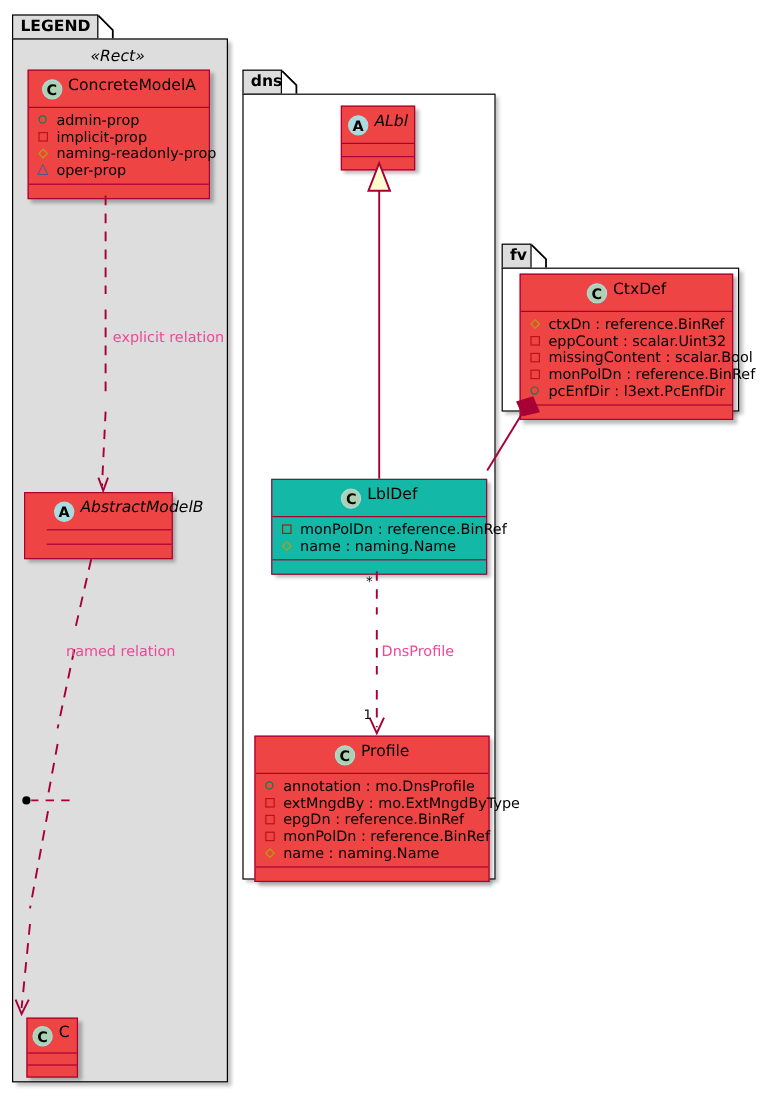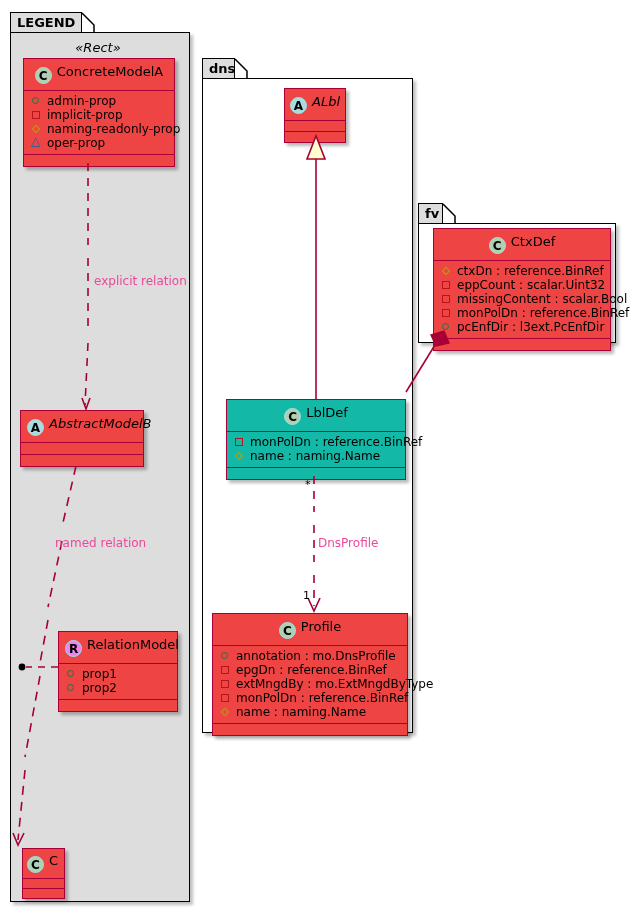--- a/index.html
+++ b/index.html
@@ -179,38 +179,28 @@
     </div>
     <div class="cls-attrs">
       <span class="attr"><span class="vis circle"></span><span>admin-prop</span></span>
       <span class="attr"><span class="vis square"></span><span>implicit-prop</span></span>
       <span class="attr"><span class="vis diamond"></span><span>naming-readonly-prop</span></span>
       <span class="attr"><span class="vis triangle"></span><span>oper-prop</span></span>
     </div>
     <div class="cls-ops"></div>
   </div>
 
-  <div class="cls" style="left:20px; top:410px; width:124px;">
+  <div class="cls" style="left:20px; top:410px; width:124px;padding-left:18px;">
     <div class="cls-title">
       <span class="badge a">A</span><span class="tname italic">AbstractModelB</span>
     </div>
     <div class="cls-attrs empty"></div>
     <div class="cls-ops"></div>
   </div>
 
-  <div class="cls" style="left:58px; top:631px; width:120px;">
-    <div class="cls-title">
-      <span class="badge r">R</span><span class="tname">RelationModel</span>
-    </div>
-    <div class="cls-attrs">
-      <span class="attr"><span class="vis circle"></span><span>prop1</span></span>
-      <span class="attr"><span class="vis circle"></span><span>prop2</span></span>
-    </div>
-    <div class="cls-ops"></div>
-  </div>
 
   <div class="cls" style="left:22px; top:848px; width:43px;">
     <div class="cls-title" style="padding:4px 4px 5px 4px; text-align:left;">
       <span class="badge c">C</span><span class="tname">C</span>
     </div>
     <div class="cls-attrs empty" style="height:9px;"></div>
     <div class="cls-ops" style="height:9px;"></div>
   </div>
 
   <div class="pkg" style="left:202px; top:58px; width:215px; height:680px;">
@@ -241,22 +231,22 @@
     </div>
     <div class="cls-ops"></div>
   </div>
 
   <div class="cls" style="left:212px; top:613px; width:196px;">
     <div class="cls-title">
       <span class="badge c">C</span><span class="tname">Profile</span>
     </div>
     <div class="cls-attrs">
       <span class="attr"><span class="vis circle"></span><span>annotation : mo.DnsProfile</span></span>
+      <span class="attr"><span class="vis square"></span><span>extMngdBy : mo.ExtMngdByType</span></span>
       <span class="attr"><span class="vis square"></span><span>epgDn : reference.BinRef</span></span>
-      <span class="attr"><span class="vis square"></span><span>extMngdBy : mo.ExtMngdByType</span></span>
       <span class="attr"><span class="vis square"></span><span>monPolDn : reference.BinRef</span></span>
       <span class="attr"><span class="vis diamond"></span><span>name : naming.Name</span></span>
     </div>
     <div class="cls-ops"></div>
   </div>
 
   <div class="pkg" style="left:418px; top:203px; width:202px; height:143px;">
     <div class="pkg-tab" style="width:25px;">
       <span>fv</span>
     </div>

